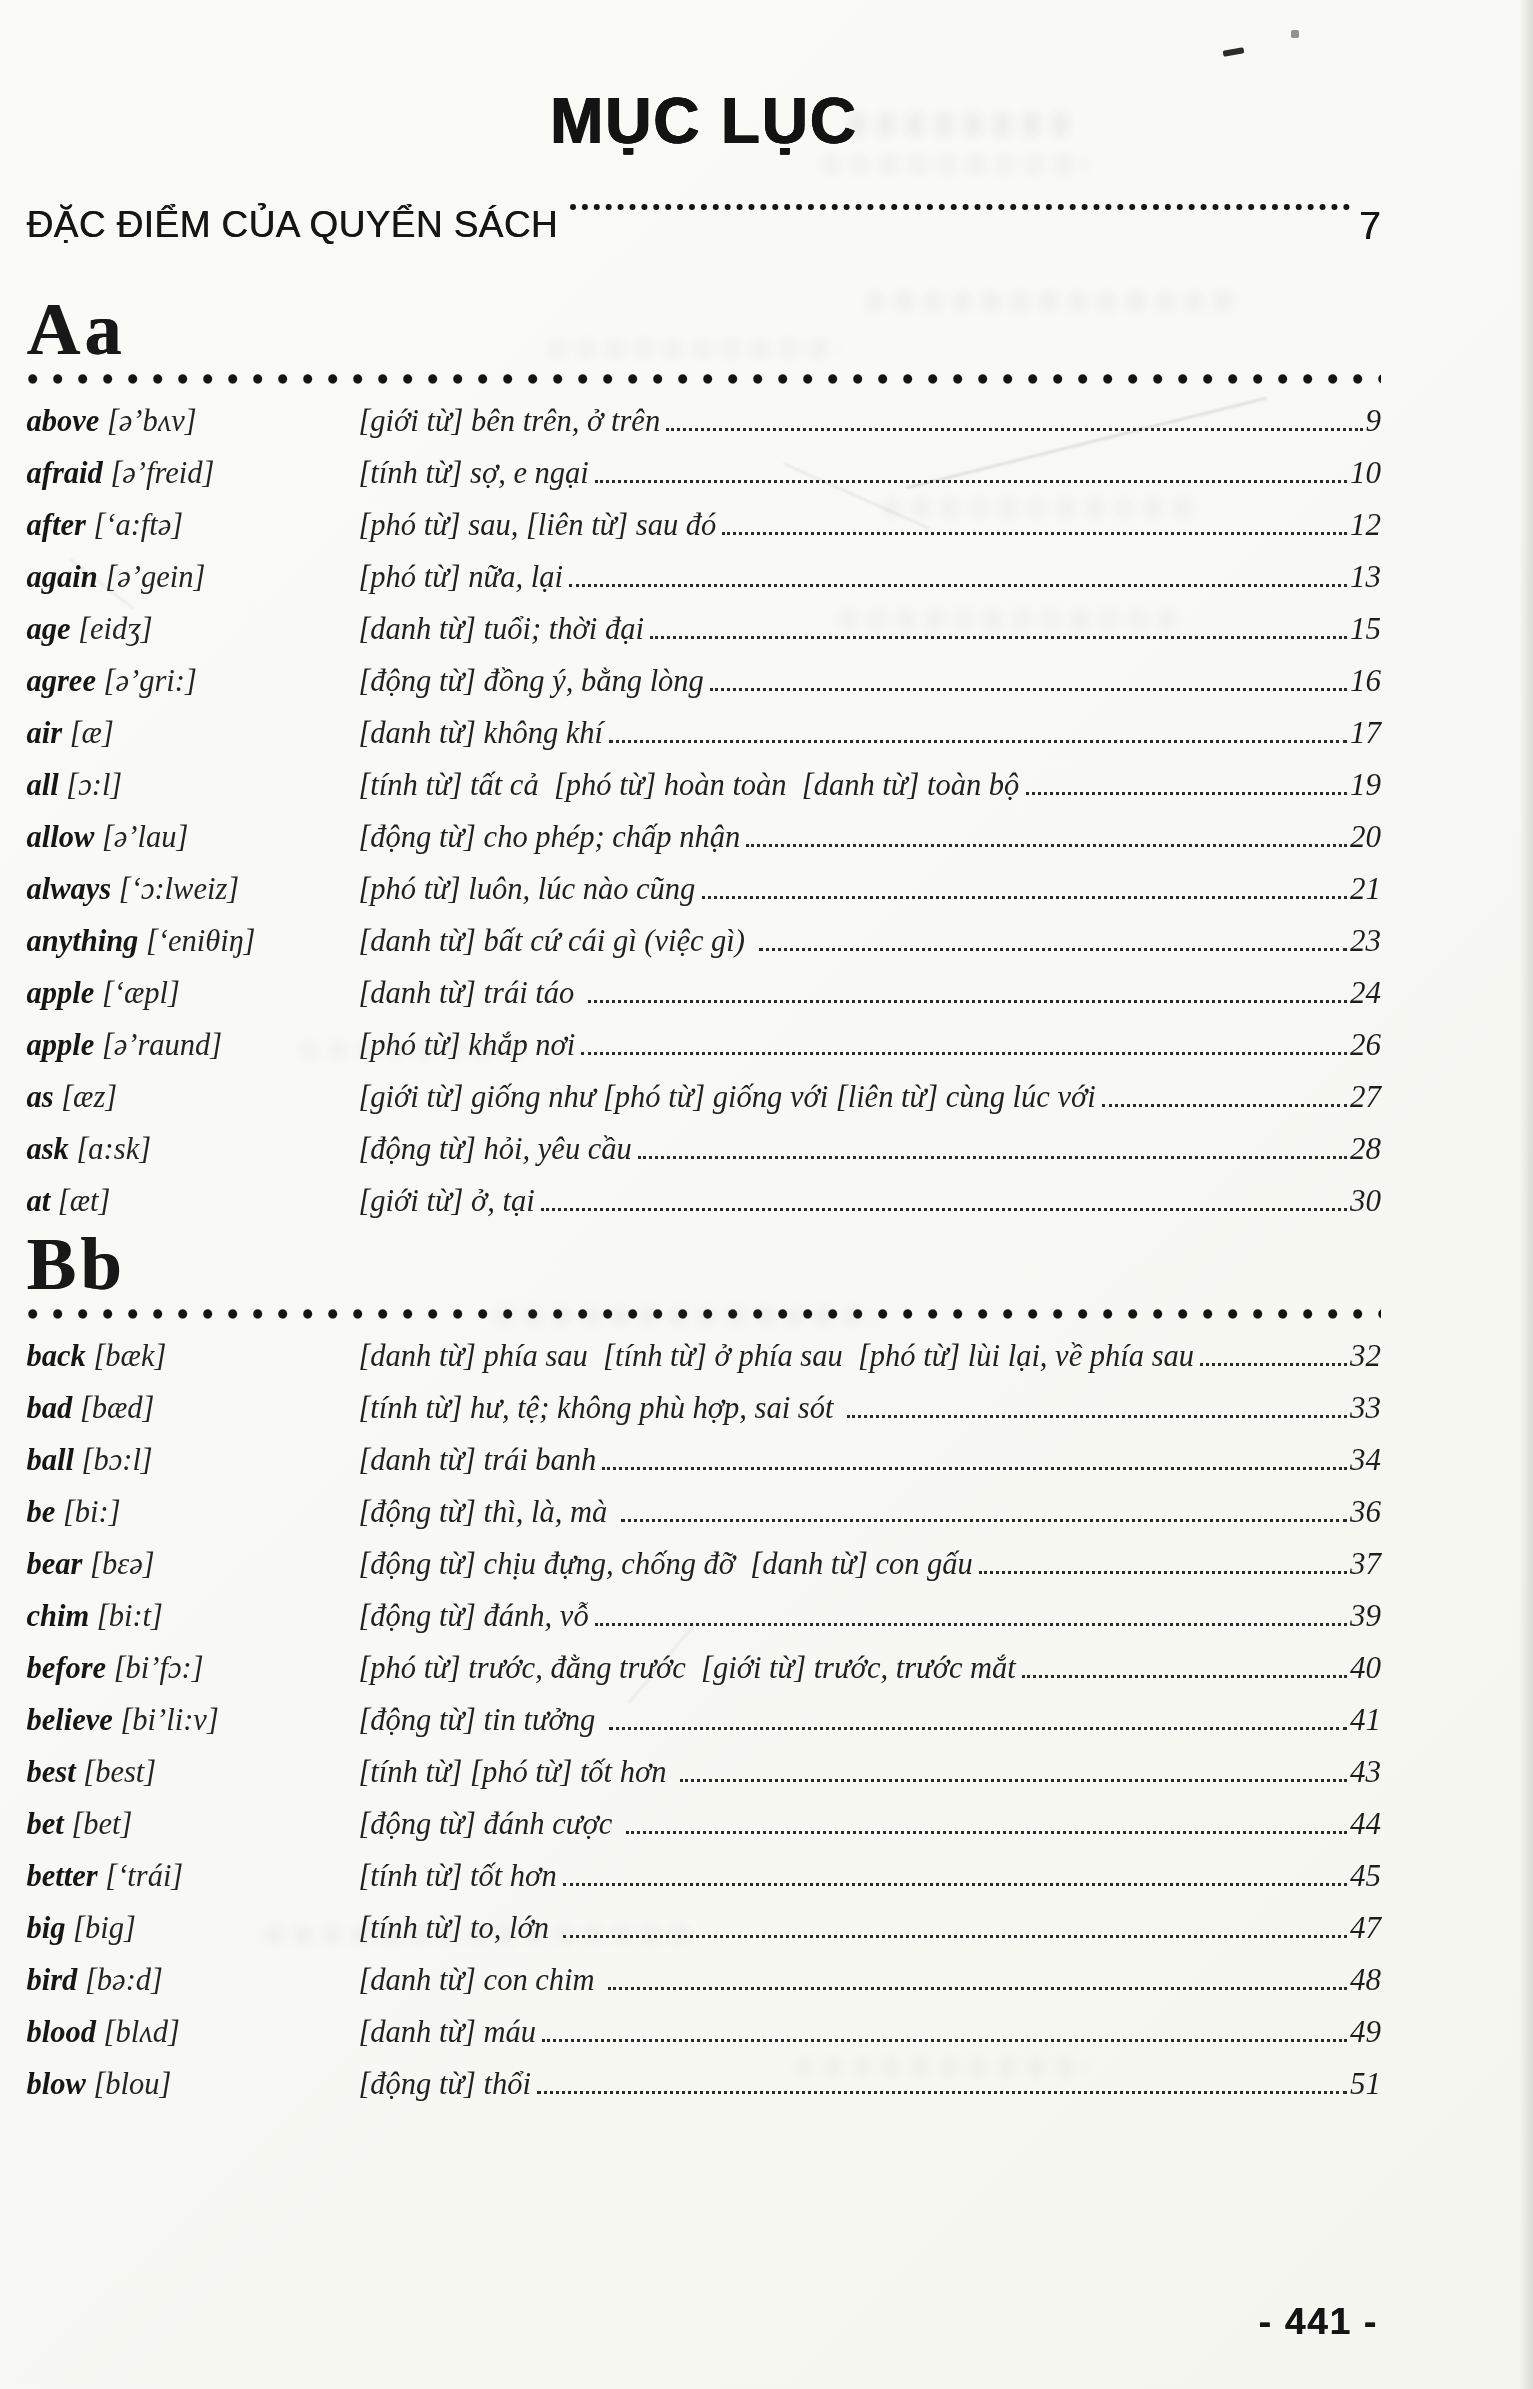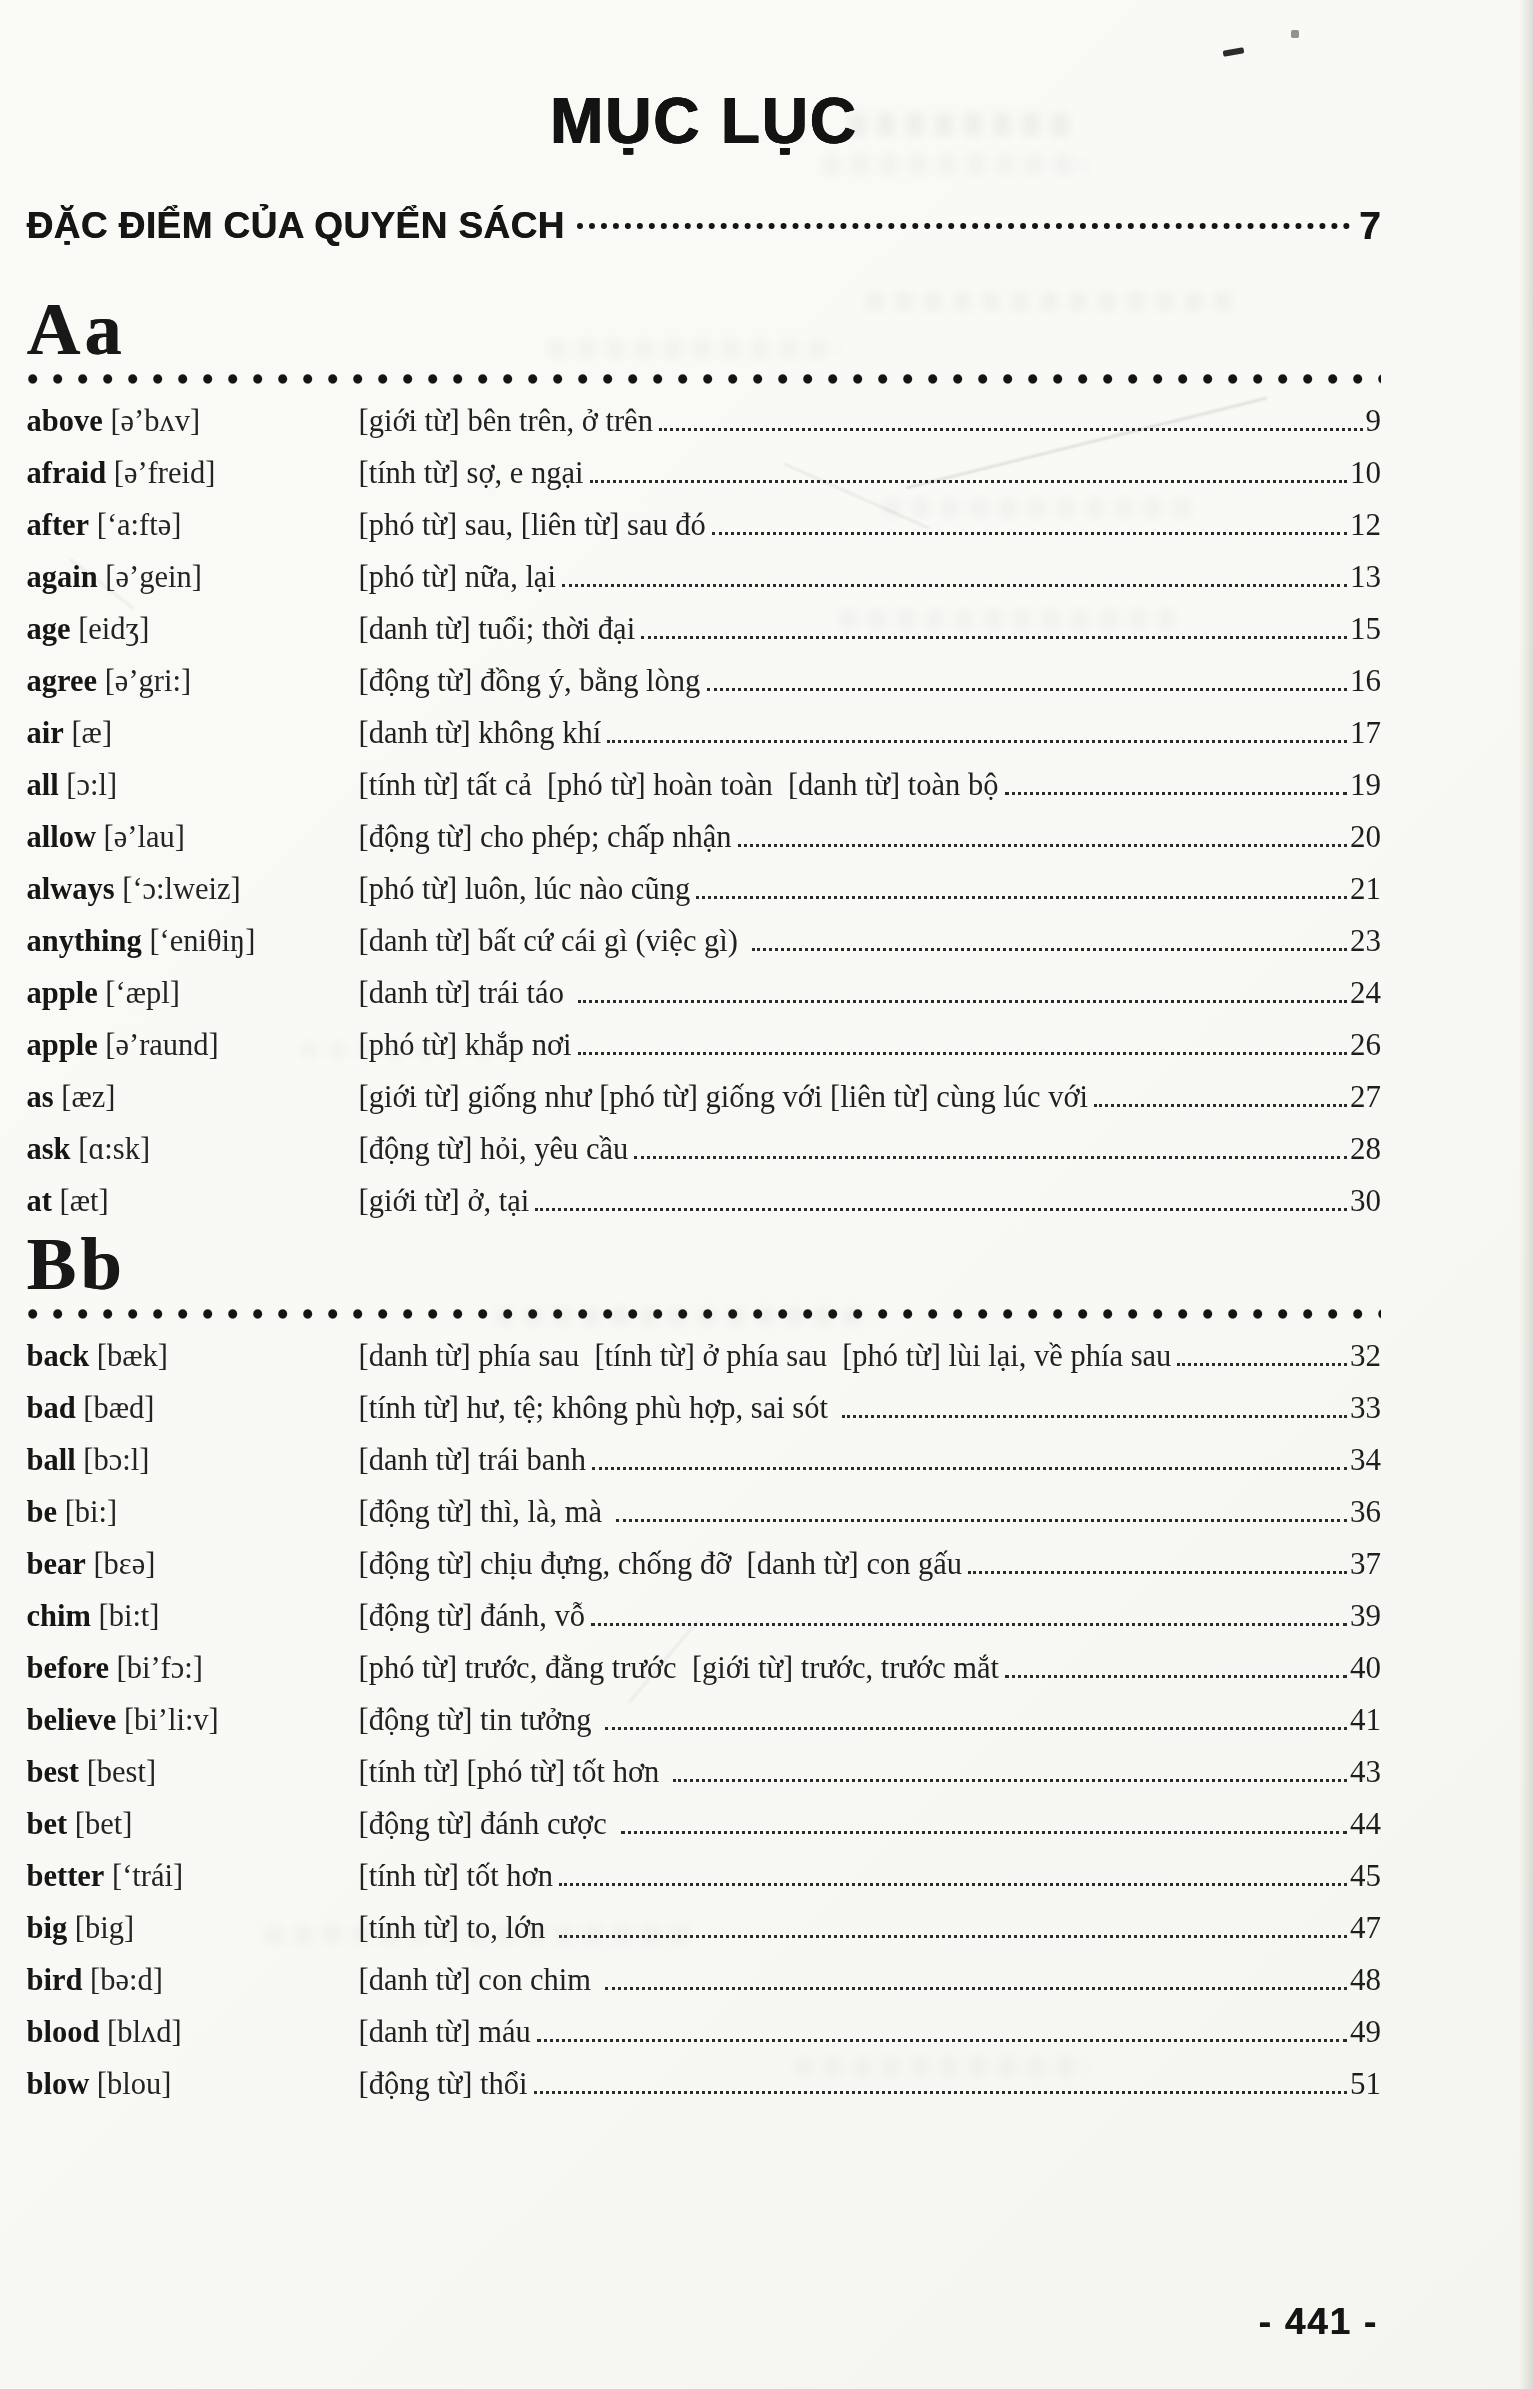--- a/index.html
+++ b/index.html
@@ -13,43 +13,43 @@
   }
   .content{position:absolute;left:26.5px;right:152px;top:0;}
   .title{
     margin-top:88px;text-align:center;
     font-family:"Liberation Sans","DejaVu Sans",sans-serif;
     font-weight:700;font-size:64px;line-height:1.05;letter-spacing:1.8px;
     color:#131313;
     text-shadow:0.9px 0 0 currentColor,-0.4px 0 0 currentColor,0 0.4px 0 currentColor;
   }
   .intro{
-    margin-top:49px;display:flex;align-items:center;
+    margin-top:49px;display:flex;align-items:flex-start;
     font-family:"Liberation Sans","DejaVu Sans",sans-serif;
-    font-weight:700;font-size:37px;color:#161616;
+    font-weight:400;font-size:37px;color:#161616;
     text-shadow:0.5px 0 0 currentColor;
     letter-spacing:0.4px;
   }
   .intro .leader-big{
     flex:1 1 auto;height:0;margin:0 8.8px 0 12.4px;
     border-bottom:6.2px dotted #151515;
   }
   .intro .intro-page{font-size:39px;}
   .section-letter{
     font-weight:700;font-size:74px;line-height:1;letter-spacing:4.4px;color:#181818;
     text-shadow:0.7px 0 0 currentColor;
   }
   .section-letter.first{margin-top:44px;}
   .section-letter.later{}
   .section-rule{
     margin-top:7px;height:11.5px;
     background-image:radial-gradient(circle at 5.7px 5.7px,#141414 3.9px,rgba(0,0,0,0) 5px);
     background-size:25px 11.5px;background-repeat:repeat-x;
   }
-  .rows{margin-top:10.6px;}
+  .rows{margin-top:10.6px;font-style:italic;}
   .row{display:flex;align-items:baseline;line-height:52px;}
   .word-cell{flex:0 0 332px;font-size:30.5px;white-space:pre;}
   .word{font-weight:700;color:#161616;}
   .pron{font-weight:400;color:#242424;}
   .def{flex:0 0 auto;font-size:30.5px;white-space:pre;color:#212121;}
   .leader{
     flex:1 1 auto;min-width:7px;height:0;align-self:baseline;
     margin:0 2.7px 0 6.2px;
     border-bottom:3.5px dotted #2b2b2b;
   }

